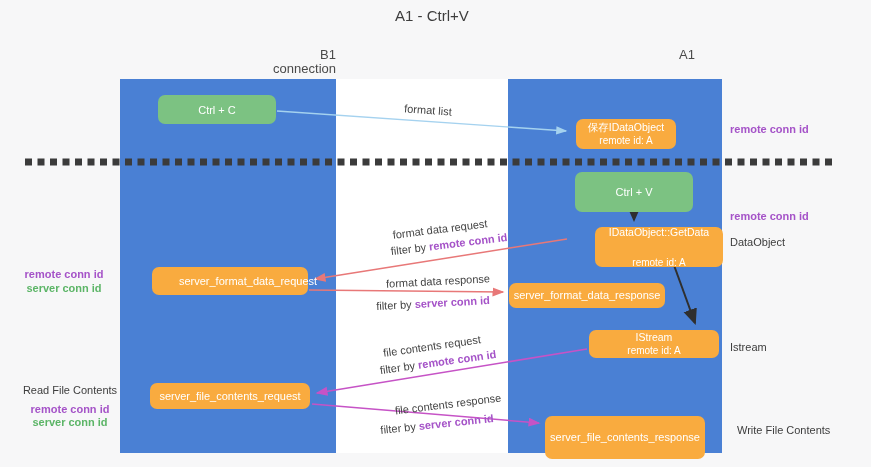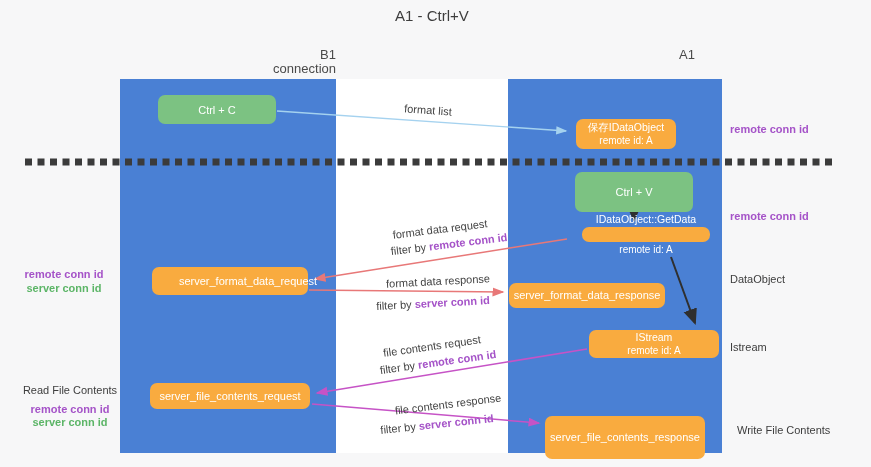--- a/index.html
+++ b/index.html
@@ -94,21 +94,21 @@
 
   <div class="node orange" style="left:576px;top:119px;width:100px;height:30px;">
     <span>保存IDataObject</span>
     <span class="sub">remote id: A</span>
   </div>
 
   <div class="node green" style="left:575px;top:172px;width:118px;height:40px;">
     <span>Ctrl + V</span>
   </div>
 
-  <div class="node orange" style="left:582px;top:227px;width:128px;height:15px;gap:17px;">
+  <div class="node orange" style="left:595px;top:227px;width:128px;height:40px;gap:17px;">
     <span>IDataObject::GetData</span>
     <span class="sub">remote id: A</span>
   </div>
 
   <div class="node orange" style="left:152px;top:267px;width:156px;height:28px;font-size:11px;padding-left:36px;">
     <span>server_format_data_request</span>
   </div>
 
   <div class="node orange" style="left:509px;top:283px;width:156px;height:25px;font-size:11px;">
     <span>server_format_data_response</span>
@@ -122,21 +122,21 @@
   <div class="node orange" style="left:150px;top:383px;width:160px;height:26px;font-size:11px;">
     <span>server_file_contents_request</span>
   </div>
 
   <div class="node orange" style="left:545px;top:416px;width:160px;height:43px;font-size:11px;">
     <span>server_file_contents_response</span>
   </div>
 
   <div class="side-label purple" style="left:730px;top:123px;">remote conn id</div>
   <div class="side-label purple" style="left:730px;top:210px;">remote conn id</div>
-  <div class="side-label" style="left:730px;top:236px;margin-top:37px;">DataObject</div>
+  <div class="side-label" style="left:730px;top:236px;">DataObject</div>
   <div class="side-label" style="left:730px;top:341px;">Istream</div>
   <div class="side-label" style="left:737px;top:424px;">Write File Contents</div>
 
   <div class="left-block" style="left:22px;top:268px;width:84px;">
     <div class="purple">remote conn id</div>
     <div class="green-txt">server conn id</div>
   </div>
   <div class="left-block" style="left:20px;top:384px;width:100px;">
     <div style="color:var(--text-dark);">Read File Contents</div>
     <div class="purple" style="margin-top:5px;">remote conn id</div>

